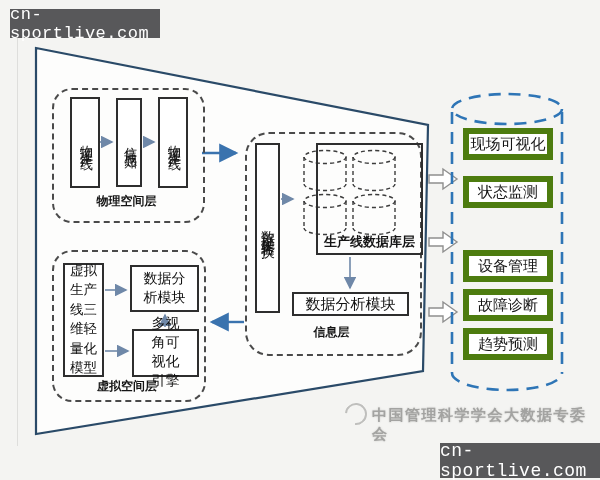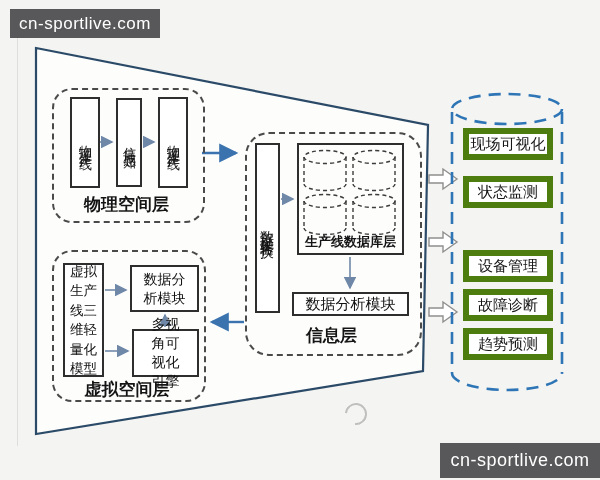--- a/index.html
+++ b/index.html
@@ -1,42 +1,42 @@
 <!DOCTYPE html>
 <html><head>
 <meta charset="utf-8">
 <style>
   html,body{margin:0;padding:0;}
   #stage{
     position:relative;width:600px;height:480px;overflow:hidden;
     background:#f4f4f2;
-    font-family:Liberation Sans, sans-serif;
+    font-family:Liberation Mono, monospace;
     color:#161616;
   }
   svg{position:absolute;left:0;top:0;}
   .wm{
     position:absolute;background:#58585a;color:#fff;
     display:flex;align-items:center;justify-content:center;
     font-size:18px;letter-spacing:0.5px;
   }
   .dashed-layer{
     position:absolute;border:2px dashed #4a4a4a;border-radius:20px;
     background:transparent;
   }
   .sbox{
     position:absolute;border:2px solid #2e2e2e;background:#ffffff;
     display:flex;align-items:center;justify-content:center;
     text-align:center;color:#111;box-sizing:border-box;
   }
   .vtext{writing-mode:vertical-rl;text-orientation:upright;letter-spacing:3px;}
   .layer-label{
-    position:absolute;text-align:center;font-weight:bold;font-size:17px;color:#141414;
+    position:absolute;text-align:center;font-weight:bold;font-size:12px;color:#141414;
   }
   .wrapbox{line-height:19px;font-size:14px;}
-  .db-outer{background:transparent;}
+  .db-outer{background:transparent;margin-left:19px;}
   .db-label{
     position:absolute;bottom:2px;left:0;width:100%;
     text-align:center;font-weight:bold;font-size:13px;color:#141414;
   }
   .service{
     position:absolute;left:463px;width:90px;height:32px;
     border:6px solid #4d7c0f;background:#fff;box-sizing:border-box;
     display:flex;align-items:center;justify-content:center;font-size:15px;
   }
   #footer-logo-text{
@@ -150,14 +150,15 @@
   <div class="sbox" style="left:292px;top:292px;width:117px;height:24px;font-size:15px;">数据分析模块</div>
   <div class="layer-label" style="left:245px;top:324px;width:173px;">信息层</div>
 
   <div class="service" style="top:128px;">现场可视化</div>
   <div class="service" style="top:168px;margin-top:8px;">状态监测</div>
   <div class="service" style="top:250px;">设备管理</div>
   <div class="service" style="top:289px;">故障诊断</div>
   <div class="service" style="top:328px;">趋势预测</div>
 
   <div id="footer-logo-icon"></div>
+  <div id="footer-logo-text">中国管理科学学会大数据专委会</div>
 
 </div>
 
 </body></html>

